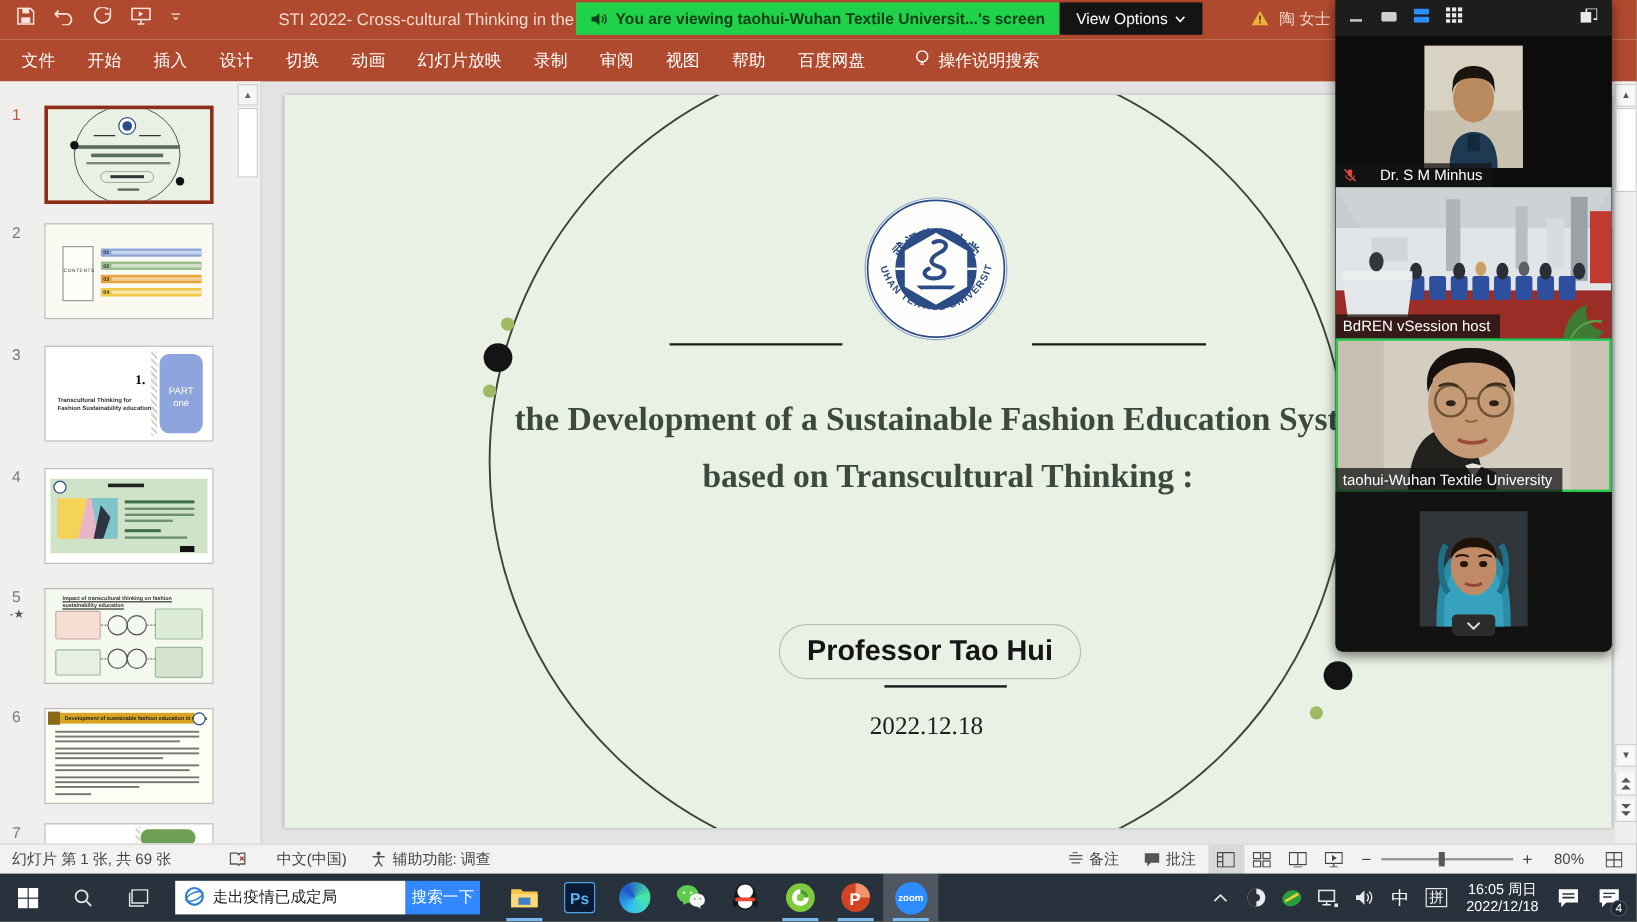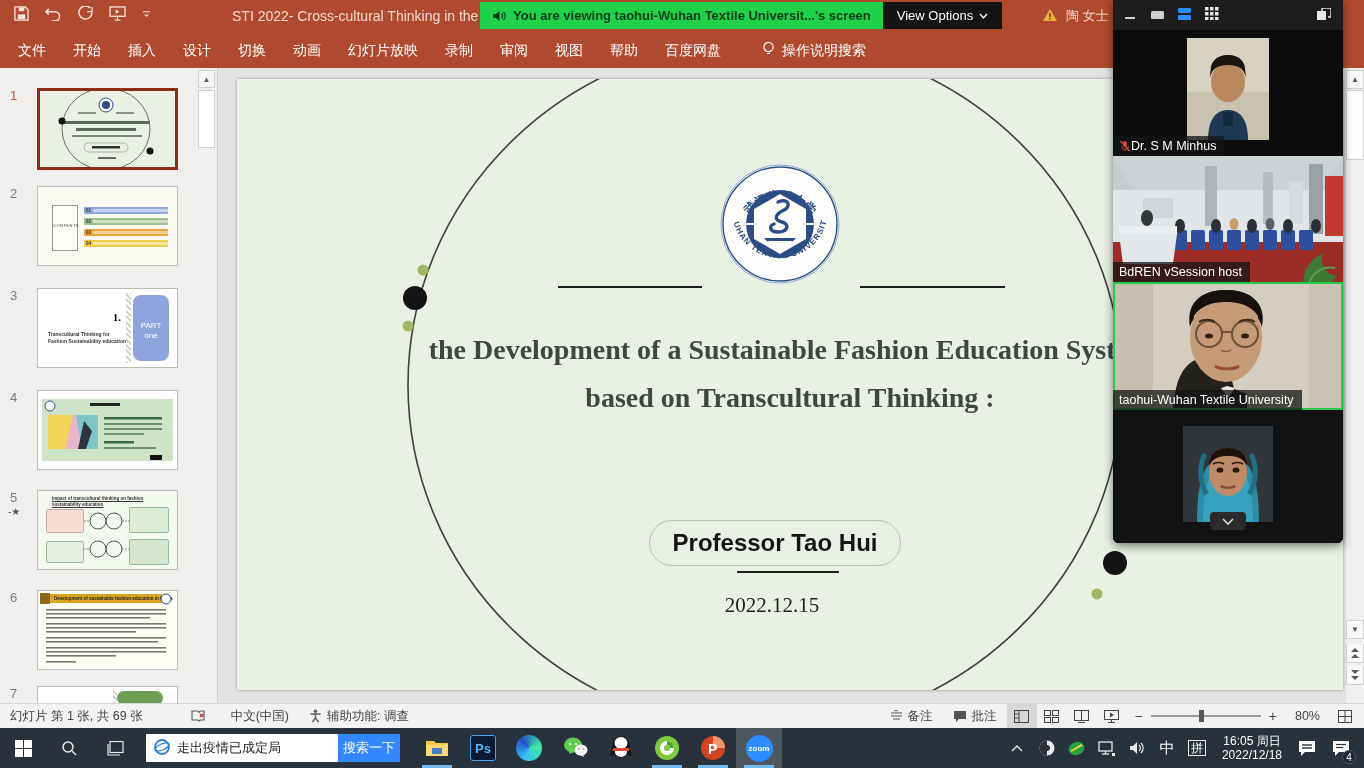--- a/index.html
+++ b/index.html
@@ -94,21 +94,21 @@
 
   
   .zoom-panel { position:absolute; left:1113px; top:0; width:230px; height:543px; background:#161616;
     z-index:60; box-shadow:0 3px 10px rgba(0,0,0,.5); border-radius:0 0 6px 6px; }
   .zp-header { position:absolute; left:0; top:0; width:230px; height:30px; background:#1d1d1d;
     display:flex; align-items:center; gap:14px; padding:0 12px; }
   .zp-header .spacer { flex:1; }
   .tile { position:absolute; left:0; width:230px; overflow:hidden; background:#0e0e0e; }
   .tile svg { display:block; }
   .name-tag { position:absolute; left:0; bottom:0; background:rgba(20,20,20,.75); color:#fff;
-    font-size:12.5px; padding:3px 8px 3px 6px; display:flex; align-items:center; gap:0; white-space:nowrap; }
+    font-size:12.5px; padding:3px 8px 3px 6px; display:flex; align-items:center; gap:19px; white-space:nowrap; }
   .tile.active-speaker { outline:2px solid #24c94e; outline-offset:-2px; }
   .collapse-btn { position:absolute; left:97px; top:512px; width:36px; height:18px; background:#2b2b2b;
     border-radius:4px; display:flex; align-items:center; justify-content:center; }
 
   
   .bar { position:absolute; height:7px; border-radius:1px; display:flex; align-items:center; gap:2px;
     font-size:4.5px; color:#333; padding-left:2px; overflow:hidden; }
   .tinytxt { position:absolute; font-size:5px; color:#333; line-height:6px; }
 </style>
 </head>
@@ -343,21 +343,21 @@
           <path d="M-16,14 a17 10 0 0 0 32,0 z" fill="#2c4c85"></path>
           <path d="M-12,17 a12 6 0 0 0 24,0" fill="#fdfdfb"></path>
           <line x1="-34" y1="0" x2="-26" y2="0" stroke="#fdfdfb" stroke-width="2"></line>
           <line x1="26" y1="0" x2="34" y2="0" stroke="#fdfdfb" stroke-width="2"></line>
         </g>
       </svg>
       <div class="s-title1">the Development of a Sustainable Fashion Education System</div>
       <div class="s-title2">based on Transcultural Thinking :</div>
       <div class="s-pill">Professor Tao Hui</div>
       <div class="s-underline"></div>
-      <div class="s-date">2022.12.15</div>
+      <div class="s-date">2022.12.18</div>
     </div>
 
     <div class="right-scroll">
       <div class="btn" style="top:2px;">▲</div>
       <div class="thumbbar" style="position:absolute;left:0;top:22px;width:18px;height:70px;background:#fff;border:1px solid #cfcfcf;"></div>
       <div class="btn" style="top:552px;">▼</div>
       <div class="btn" style="top:576px;border-top:none;">
         <svg width="10" height="12" viewBox="0 0 10 12">
             <path d="M1 5l4-4 4 4z" fill="#555"></path>
             <path d="M1 11l4-4 4 4z" fill="#555"></path>

